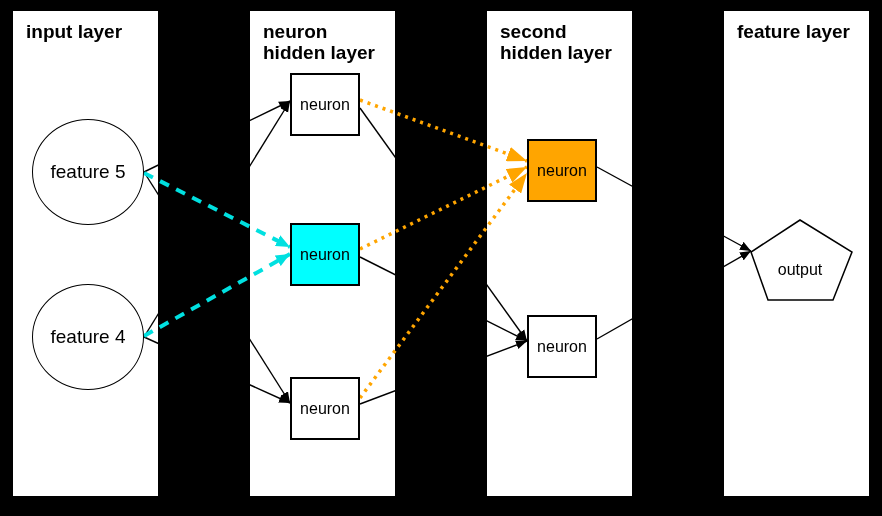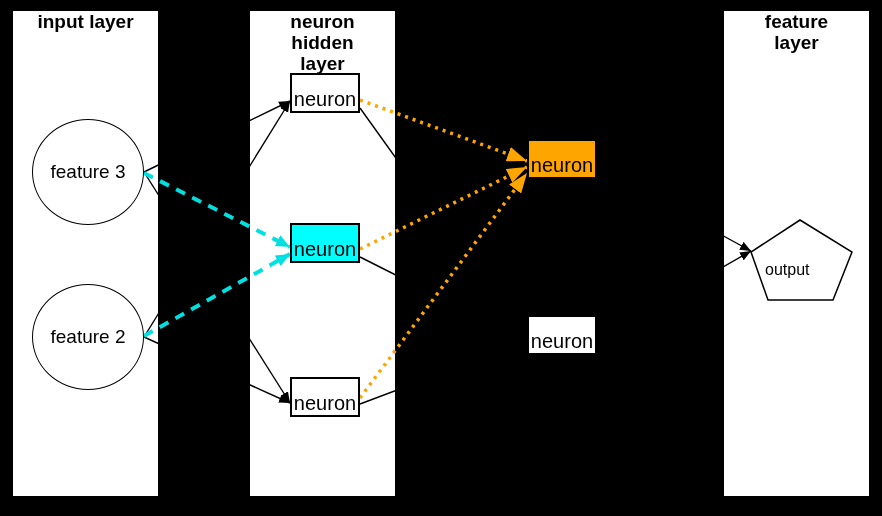--- a/index.html
+++ b/index.html
@@ -7,60 +7,63 @@
     position:relative;width:882px;height:516px;overflow:hidden;
     background:var(--background,#000);
     font-family:"Liberation Sans",sans-serif;
     color:var(--text,#000);
   }
   .panel{
     position:absolute;top:11px;width:145px;height:485px;
     background:var(--panel,#fff);z-index:1;
   }
   .layer-title{
-    padding:0 23px;text-align:center;
+    margin-top:10px;padding:0 13px;text-align:left;
     font-weight:bold;font-size:19px;line-height:21px;color:var(--text,#000);
   }
   .edges{position:absolute;left:0;top:0;z-index:5;pointer-events:none;}
   .edge{stroke:var(--edge,#000);stroke-width:1.4;fill:none;}
   .edge-cyan{stroke:var(--cyan-edge,#00dede);stroke-width:4;stroke-dasharray:10 8;fill:none;}
   .edge-orange{stroke:var(--orange-edge,#ffa500);stroke-width:3.5;stroke-dasharray:3 5;fill:none;}
   .mk-black{fill:var(--edge,#000);}
   .mk-cyan{fill:var(--cyan-edge,#00dede);}
   .mk-orange{fill:var(--orange-edge,#ffa500);}
   .node{
     position:absolute;z-index:10;box-sizing:border-box;
     display:flex;align-items:center;justify-content:center;
     background:var(--node-fill,#fff);border:2px solid var(--edge,#000);
   }
   .node-circle{
     width:112px;height:106px;border-radius:50%;
     border-width:1.5px;font-size:19px;
   }
-  .node-box{width:70px;height:40px;font-size:20px;align-items:flex-end;}
+  .node-box{width:70px;height:63px;font-size:16px;}
   .fill-cyan{background:var(--cyan-fill,#0ff);}
   .fill-orange{background:var(--orange-fill,#ffa500);}
   .pentagon-svg{position:absolute;left:738px;top:208px;z-index:10;}
   .pentagon{fill:var(--node-fill,#fff);stroke:var(--edge,#000);stroke-width:1.5;}
   .output-label{
     position:absolute;left:765px;top:261px;width:70px;z-index:11;
-    text-align:left;font-size:16px;color:var(--text,#000);
+    text-align:center;font-size:16px;color:var(--text,#000);
   }
   .node-label{color:var(--text,#000);}
 </style>
 </head>
 <body>
 
 <div class="canvas">
 
   <div class="panel" style="left:13px">
     <div class="layer-title">input layer</div>
   </div>
   <div class="panel" style="left:250px">
     <div class="layer-title">neuron hidden layer</div>
+  </div>
+  <div class="panel" style="left:487px">
+    <div class="layer-title">second hidden layer</div>
   </div>
   <div class="panel" style="left:724px">
     <div class="layer-title">feature layer</div>
   </div>
 
   <svg class="edges" width="882" height="516">
     <defs>
       <marker id="mBlack" markerUnits="userSpaceOnUse" markerWidth="12" markerHeight="10" refX="11" refY="5" orient="auto">
         <path class="mk-black" d="M0,0.5 L11,5 L0,9.5 Z"></path>
       </marker>
@@ -84,24 +87,24 @@
 
     <line class="edge-cyan" x1="144" y1="173" x2="290" y2="247" marker-end="url(#mCyan)"></line>
     <line class="edge-cyan" x1="144" y1="336" x2="290" y2="254" marker-end="url(#mCyan)"></line>
 
     <line class="edge-orange" x1="360" y1="100" x2="527" y2="161" marker-end="url(#mOrange)"></line>
     <line class="edge-orange" x1="360" y1="249" x2="527" y2="167" marker-end="url(#mOrange)"></line>
     <line class="edge-orange" x1="360" y1="398" x2="527" y2="173" marker-end="url(#mOrange)"></line>
   </svg>
 
   <div class="node node-circle" style="left:32px;top:119px">
-    <span class="node-label">feature 3</span>
+    <span class="node-label">feature 5</span>
   </div>
   <div class="node node-circle" style="left:32px;top:284px">
-    <span class="node-label">feature 2</span>
+    <span class="node-label">feature 4</span>
   </div>
 
   <div class="node node-box" style="left:290px;top:73px">
     <span class="node-label">neuron</span>
   </div>
   <div class="node node-box fill-cyan" style="left:290px;top:223px">
     <span class="node-label">neuron</span>
   </div>
   <div class="node node-box" style="left:290px;top:377px">
     <span class="node-label">neuron</span>

